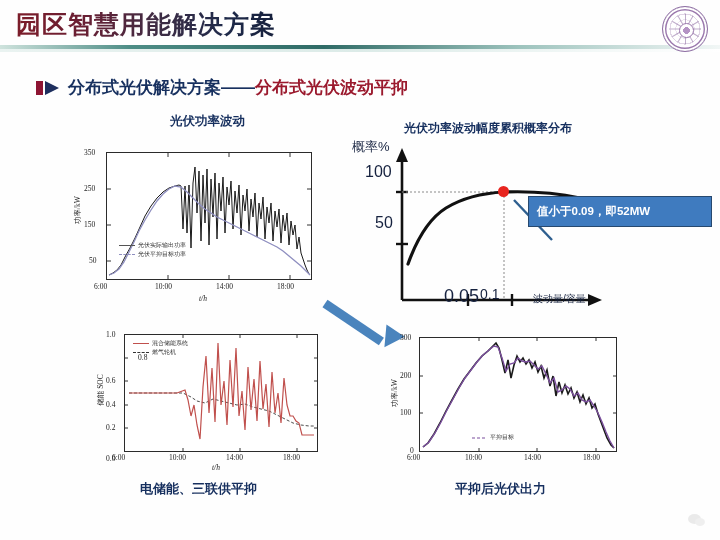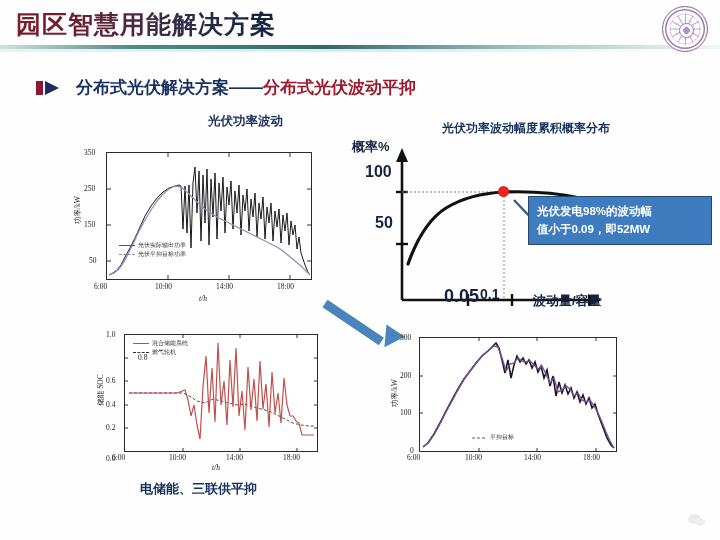--- a/index.html
+++ b/index.html
@@ -46,38 +46,38 @@
   }
 
   
   .sec-bullet{position:absolute;left:36px;top:81px;width:24px;height:14px;}
   .sec-bullet .sq{position:absolute;left:0;top:0;width:7px;height:14px;background:#8e1533;}
   .sec-bullet .tri{
     position:absolute;left:9px;top:0;width:0;height:0;
     border-top:7px solid transparent;border-bottom:7px solid transparent;
     border-left:14px solid #1e2f5e;
   }
-  .sec-head{position:absolute;left:76px;top:76px;font-size:17px;font-weight:bold;white-space:nowrap;}
+  .sec-head{position:absolute;left:68px;top:76px;font-size:17px;font-weight:bold;white-space:nowrap;}
   .sec-head .navy{color:#17305f;}
   .sec-head .red{color:#9b1a2e;}
 
   
-  .chart-title{position:absolute;font-size:12.5px;font-weight:bold;color:#17305f;white-space:nowrap;margin-left:38px;}
+  .chart-title{position:absolute;font-size:12.5px;font-weight:bold;color:#17305f;white-space:nowrap;}
   .plot{position:absolute;background:#fff;border:1px solid #2b2b2b;}
   .tick-x,.tick-y{position:absolute;font-size:7.5px;color:#1a1a1a;font-family:"Liberation Serif",serif;white-space:nowrap;}
   .axlabel{position:absolute;font-size:7.5px;color:#1a1a1a;font-family:"Liberation Serif",serif;white-space:nowrap;}
   .ylabel-rot{transform:rotate(-90deg);transform-origin:50% 50%;}
   .legend-box{position:absolute;font-size:6px;color:#333;line-height:9px;white-space:nowrap;}
   .legend-row{display:flex;align-items:center;gap:3px;height:9px;}
   .lg-line{display:inline-block;width:16px;height:0;border-top:1.2px solid #555;}
   .lg-line.dash{border-top:1.2px dashed #8f8fc0;}
   .lg-line.red{border-top:1.4px solid #c0504d;}
   .lg-line.blk{border-top:1px dashed #333;}
   .caption{position:absolute;font-size:13px;font-weight:bold;color:#17305f;white-space:nowrap;}
-  .c2-label{position:absolute;font-weight:bold;color:#16223f;white-space:nowrap;}
+  .c2-label{position:absolute;font-weight:normal;color:#16223f;white-space:nowrap;}
   .callout{
     position:absolute;background:#3f7bbf;border:1.4px solid #27496f;
     color:#ffffff;font-weight:bold;font-size:11.5px;line-height:18px;
     padding:5px 8px 6px 8px;box-sizing:border-box;
   }
   .dot-red{position:absolute;width:11px;height:11px;border-radius:50%;background:#e8251f;}
 
   
   .bigarrow-shaft{position:absolute;height:9px;background:#4a84bd;transform-origin:0 50%;}
   .bigarrow-head{
@@ -210,24 +210,23 @@
       <line x1="162" y1="60" x2="200" y2="100" stroke="#2e5f8f" stroke-width="2.4"></line>
     </svg>
     <div class="dot-red" style="left:146px;top:46px;"></div>
   </div>
 
   <div class="c2-label" style="left:352px;top:138px;font-size:13px;color:#16223f;">概率%</div>
   <div class="c2-label" style="left:365px;top:163px;font-size:16px;">100</div>
   <div class="c2-label" style="left:375px;top:214px;font-size:16px;">50</div>
   <div class="c2-label" style="left:444px;top:286px;font-size:18px;">0.05</div>
   <div class="c2-label" style="left:480px;top:286px;font-size:14px;">0.1</div>
-  <div class="c2-label" style="left:533px;top:292px;font-size:13px;">波动量/容量</div>
+  <div class="c2-label" style="left:533px;top:292px;font-size:10px;">波动量/容量</div>
 
   <div class="callout" style="left:528px;top:196px;width:184px;">
-    <div>光伏发电98%的波动幅</div>
     <div>值小于0.09，即52MW</div>
   </div>
 
   <div>
     <div class="bigarrow-shaft" style="left:325px;top:299px;width:68px;transform:rotate(34deg);"></div>
     <div class="bigarrow-head" style="left:379px;top:329px;transform:rotate(34deg);"></div>
   </div>
 
   <div class="plot" style="left:124px;top:334px;width:192px;height:116px;">
     <svg width="192" height="116" viewBox="0 0 192 116">
@@ -322,20 +321,21 @@
   <div class="tick-y" style="left:400px;top:371px;">200</div>
   <div class="tick-y" style="left:400px;top:408px;">100</div>
   <div class="tick-y" style="left:410px;top:446px;">0</div>
   <div class="axlabel ylabel-rot" style="left:371px;top:388px;width:48px;text-align:center;">功率/kW</div>
 
   <div class="tick-x" style="left:407px;top:453px;">6:00</div>
   <div class="tick-x" style="left:465px;top:453px;">10:00</div>
   <div class="tick-x" style="left:524px;top:453px;">14:00</div>
   <div class="tick-x" style="left:583px;top:453px;">18:00</div>
 
+  <div class="caption" style="left:455px;top:480px;">平抑后光伏出力</div>
 
   <div class="wm">
     <div class="wm-ico">
       <div class="b1"></div>
         <div class="b2"></div>
     </div>
   </div>
 
 </div>
 

